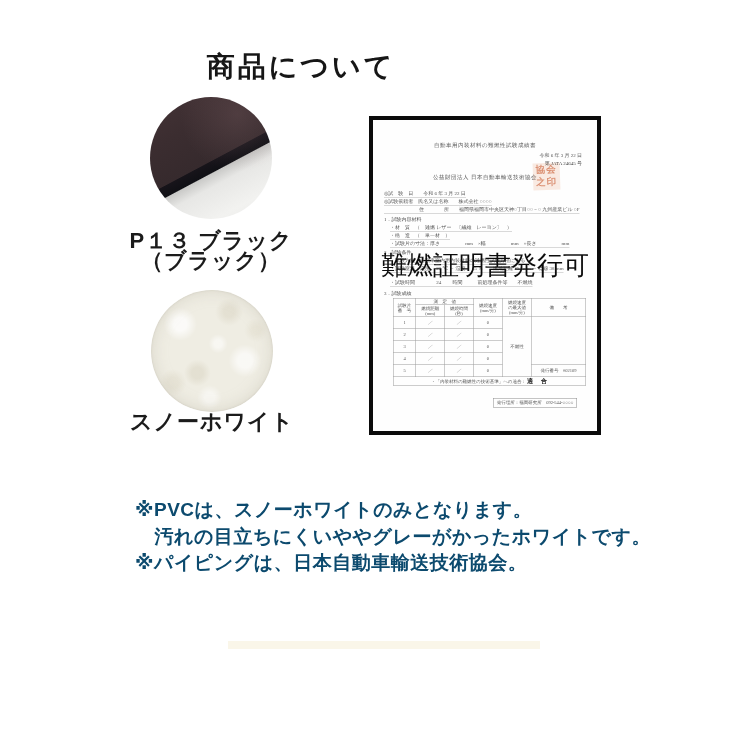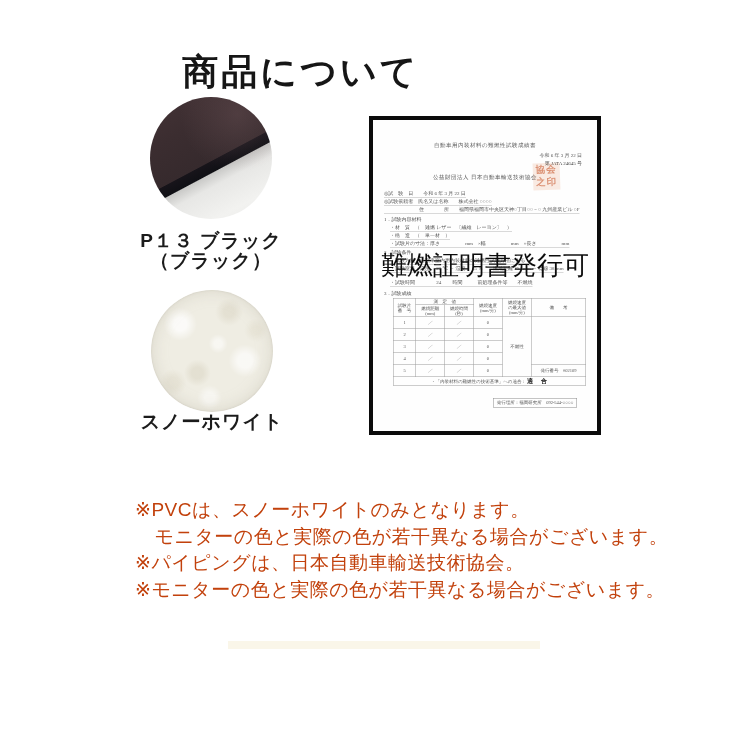--- a/index.html
+++ b/index.html
@@ -5,21 +5,21 @@
   html,body{margin:0;padding:0;}
   body{
     width:750px;height:750px;background:#ffffff;position:relative;overflow:hidden;
     font-family:"Liberation Sans","DejaVu Sans",sans-serif;color:#1a1a1a;
   }
   .stage{position:absolute;inset:0;}
 
   
   .page-title{
     position:absolute;top:48px;left:0;width:602px;text-align:center;
-    font-size:36px;font-weight:bold;letter-spacing:3px;color:#161616;
+    font-size:28px;font-weight:bold;letter-spacing:3px;color:#161616;
   }
 
   
   .swatch{position:absolute;width:122px;height:122px;border-radius:50%;}
   .swatch-piping{
     left:150px;top:97px;
     background:
       radial-gradient(circle at 72% 14%, rgba(130,100,104,.30), rgba(130,100,104,0) 42%),
       linear-gradient(152deg,
         #443336 0%, #3b2d30 28%, #362a2d 51.5%,
@@ -34,21 +34,21 @@
       radial-gradient(circle at 77% 58%, rgba(255,255,255,.65) 0 6%, rgba(255,255,255,0) 14%),
       radial-gradient(circle at 38% 68%, rgba(216,211,193,.5) 0 5%, rgba(216,211,193,0) 12%),
       radial-gradient(circle at 55% 44%, rgba(255,255,255,.55) 0 4%, rgba(255,255,255,0) 10%),
       radial-gradient(circle at 18% 76%, rgba(221,216,199,.45) 0 4%, rgba(221,216,199,0) 10%),
       radial-gradient(circle at 86% 33%, rgba(224,219,202,.45) 0 3%, rgba(224,219,202,0) 9%),
       radial-gradient(circle at 48% 88%, rgba(255,255,255,.5) 0 4%, rgba(255,255,255,0) 10%);
     box-shadow: inset 0 0 16px rgba(176,170,152,.35), inset 0 0 2px rgba(120,115,100,.25);
   }
   .swatch-label{
     position:absolute;width:250px;text-align:center;font-weight:bold;
-    font-size:19px;line-height:20px;color:#1b1b1b;letter-spacing:1px;
+    font-size:22px;line-height:20px;color:#1b1b1b;letter-spacing:1px;
   }
   .label-piping{left:86px;top:231px;}
   .label-pvc{left:87px;top:412px;}
 
   
   .cert{
     position:absolute;left:369px;top:116px;width:224px;height:311px;
     border:4px solid #0b0b0b;background:#fefefe;
   }
   .cert-scale{
@@ -88,22 +88,22 @@
     font-size:9px;padding:2px 6px;color:#555;white-space:nowrap;
   }
   .overlay{
     position:absolute;top:128px;left:50%;transform:translateX(-50%);
     font-size:26px;font-weight:normal;color:#0c0c0c;white-space:nowrap;
     font-family:"Liberation Sans","DejaVu Sans",sans-serif;z-index:3;
   }
 
   
   .notes{
-    position:absolute;left:135px;top:497px;font-size:19px;font-weight:normal;
-    color:#c2410c;line-height:26.5px;letter-spacing:0.5px;white-space:nowrap;
+    position:absolute;left:135px;top:497px;font-size:19px;font-weight:bold;
+    color:#0c4a6e;line-height:26.5px;letter-spacing:0.5px;white-space:nowrap;
   }
   .band{position:absolute;left:228px;top:641px;width:312px;height:8px;background:#faf6e9;}
 </style>
 </head>
 <body>
 
 <div class="stage">
 
   <div class="page-title">商品について</div>
 
@@ -207,20 +207,19 @@
       </table>
 
       <div class="issue">発行場所：福岡研究所　092-544-○○○○</div>
     </div>
 
     <div class="overlay">難燃証明書発行可</div>
   </div>
 
   <div class="notes">
     <div>※PVCは、スノーホワイトのみとなります。</div>
-    <div>　モニターの色と実際の色が若干異なる場合がございます。</div>
+    <div>　汚れの目立ちにくいややグレーがかったホワイトです。</div>
     <div>※パイピングは、日本自動車輸送技術協会。</div>
-    <div>※モニターの色と実際の色が若干異なる場合がございます。</div>
   </div>
 
   <div class="band"></div>
 
 </div>
 
 </body></html>

